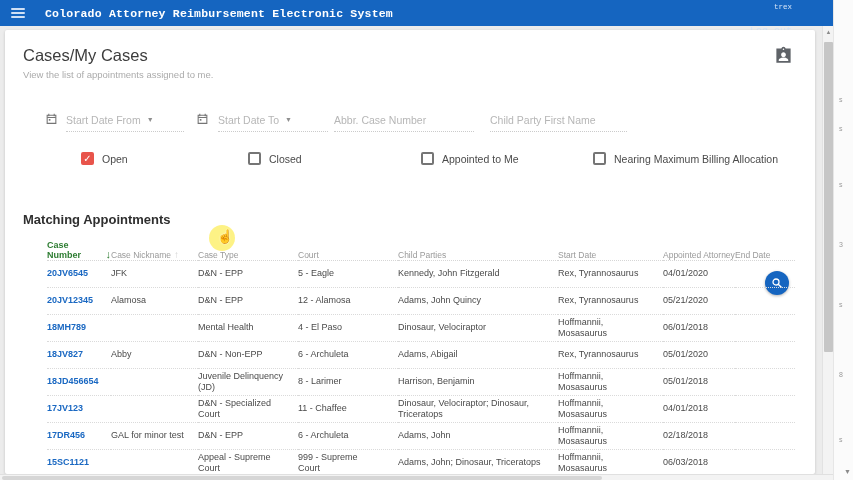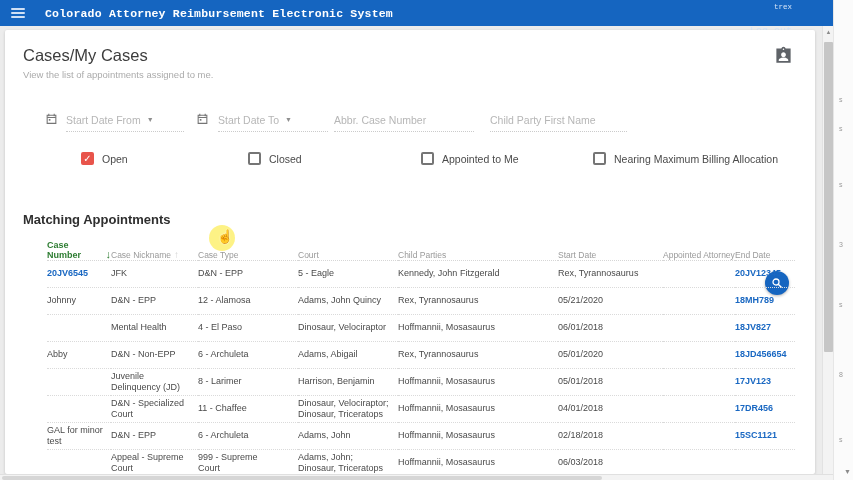--- a/index.html
+++ b/index.html
@@ -196,24 +196,25 @@
       <div class="h">
           <span>End Date</span>
         </div>
 
       <div class="c num">20JV6545</div>
       <div class="c">JFK</div>
       <div class="c">D&amp;N - EPP</div>
       <div class="c court">5 - Eagle</div>
       <div class="c">Kennedy, John Fitzgerald</div>
       <div class="c atty">Rex, Tyrannosaurus</div>
+      <div class="c">04/01/2020</div>
       <div class="c"></div>
 
       <div class="c num">20JV12345</div>
-      <div class="c">Johnny</div>
+      <div class="c">Alamosa</div>
       <div class="c">D&amp;N - EPP</div>
       <div class="c court">12 - Alamosa</div>
       <div class="c">Adams, John Quincy</div>
       <div class="c atty">Rex, Tyrannosaurus</div>
       <div class="c">05/21/2020</div>
       <div class="c"></div>
 
       <div class="c num">18MH789</div>
       <div class="c"></div>
       <div class="c">Mental Health</div>

